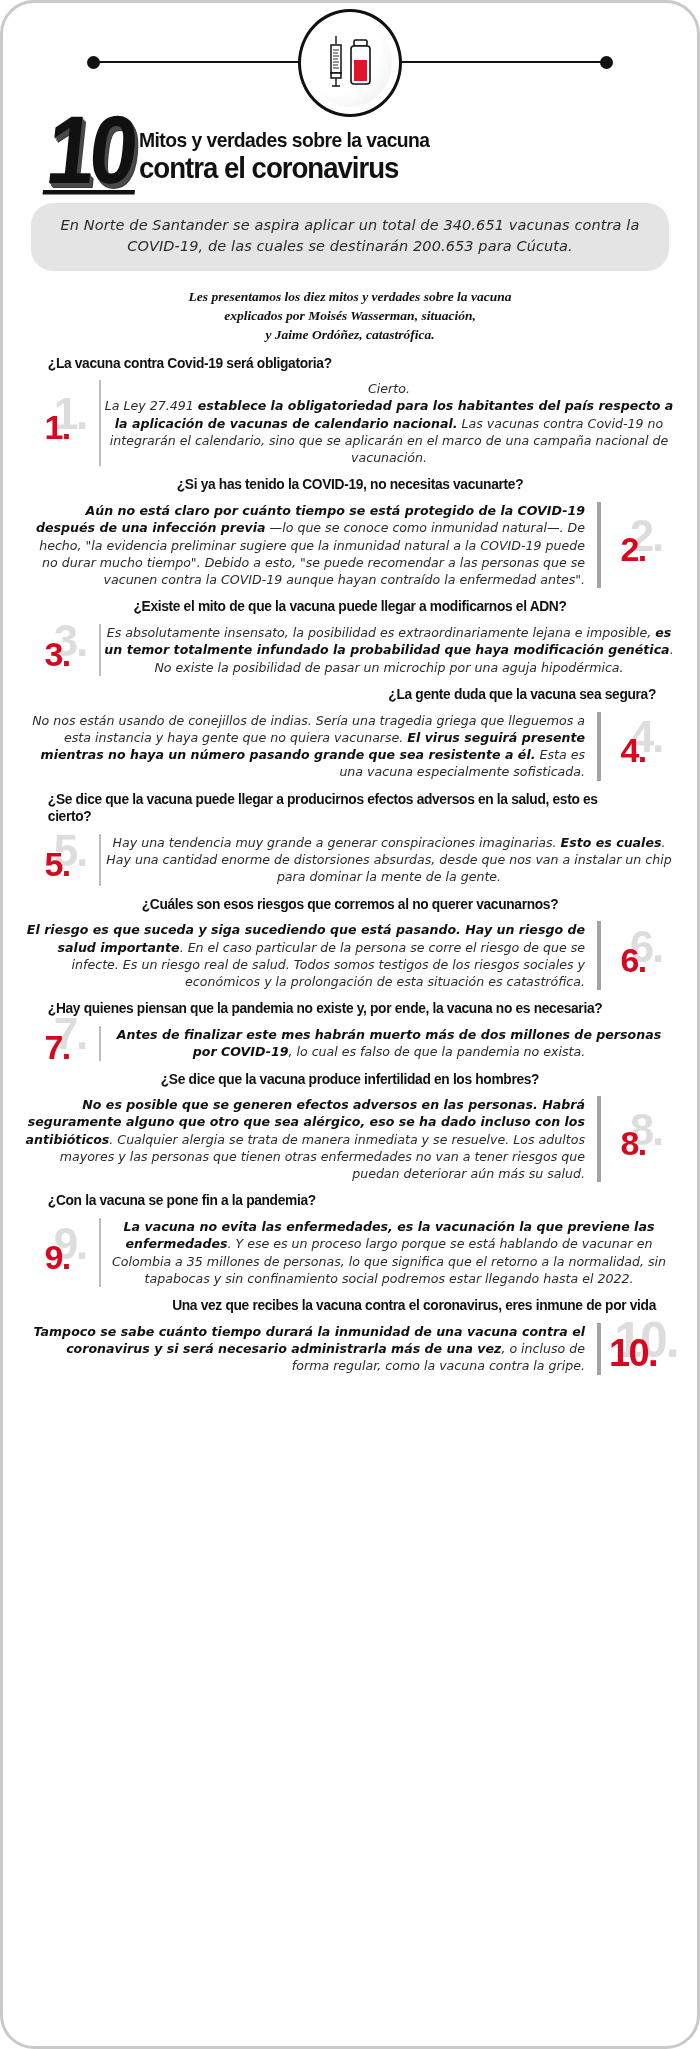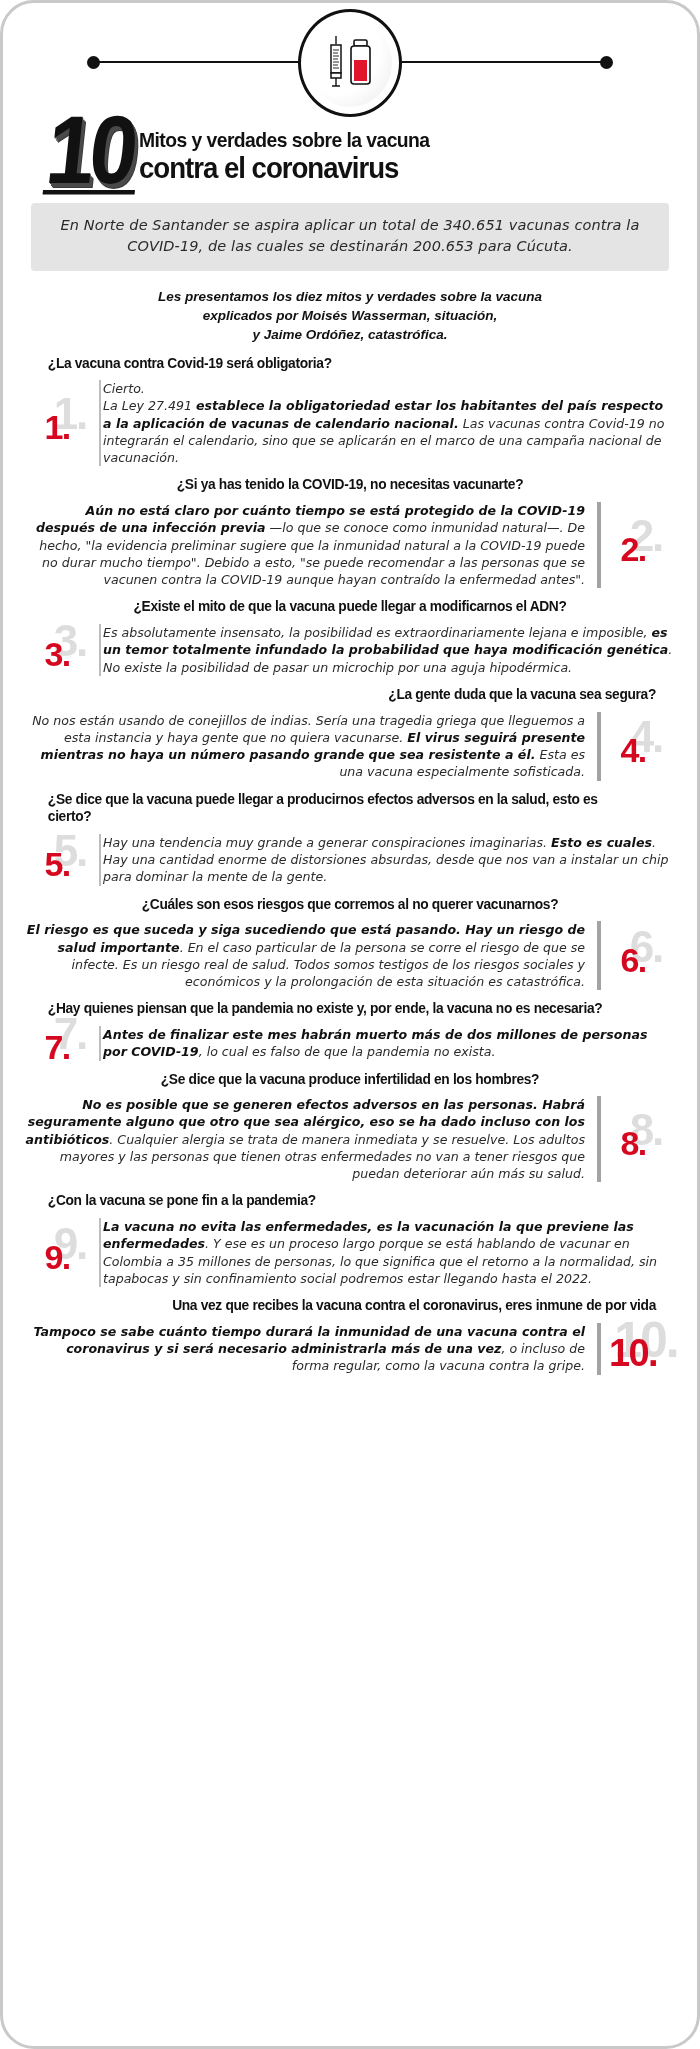--- a/index.html
+++ b/index.html
@@ -119,35 +119,35 @@
     color: #111;
     transform: scaleX(0.92);
     transform-origin: left center;
     margin-top: 1px;
   }
 
   
   .intro-box {
     margin: 14px 28px 0 28px;
     background: #e4e4e4;
-    border-radius: 4px;
+    border-radius: 22px;
     padding: 12px 26px 14px 26px;
     text-align: center;
     font-family: "DejaVu Sans", sans-serif;
     font-style: italic;
     font-size: 14.5px;
     line-height: 1.45;
     color: #2a2a2a;
     letter-spacing: 0.1px;
   }
 
   .intro-credit {
     margin: 16px 36px 0 36px;
     text-align: center;
-    font-family: Liberation Sans, sans-serif;
+    font-family: Liberation Serif, serif;
     font-style: italic;
     font-weight: bold;
     font-size: 13.5px;
     line-height: 1.42;
     color: #111;
   }
 
   
   .qa {
     margin-top: 10px;
@@ -212,21 +212,21 @@
     font-style: italic;
     font-size: 12.6px;
     line-height: 1.37;
     color: #2b2b2b;
   }
   .answer b { font-weight: bold; color: #111; font-style: italic; }
 
   .rule-left {
     border-left: 2px solid #bdbdbd;
     padding-left: 2px;
-    text-align: left;
+    text-align: center;
   }
   .rule-right {
     border-right: 4px solid #a3a3a3;
     padding-right: 12px;
     text-align: right;
   }
   .bottom-pad { height: 26px; }
 </style>
 </head>
 <body>
@@ -289,21 +289,21 @@
   </div>
 
   <div id="items-root">
       <div class="qa">
         <div class="q left">¿La vacuna contra Covid-19 será obligatoria?</div>
         <div class="body-row">
           <div class="num">
             <span class="num-ghost">1.</span>
             <span class="num-front">1.</span>
           </div>
-          <div class="answer rule-left">Cierto.<br>La Ley 27.491 <b>establece la obligatoriedad estar los habitantes del país respecto a la aplicación de vacunas de calendario nacional.</b> Las vacunas contra Covid-19 no integrarán el calendario, sino que se aplicarán en el marco de una campaña nacional de vacunación.</div>
+          <div class="answer rule-left">Cierto.<br>La Ley 27.491 <b>establece la obligatoriedad para los habitantes del país respecto a la aplicación de vacunas de calendario nacional.</b> Las vacunas contra Covid-19 no integrarán el calendario, sino que se aplicarán en el marco de una campaña nacional de vacunación.</div>
         </div>
       </div>
       <div class="qa">
         <div class="q center">¿Si ya has tenido la COVID-19,  no necesitas vacunarte?</div>
         <div class="body-row">
           <div class="answer rule-right"><b>Aún no está claro por cuánto tiempo se está protegido de la COVID-19 después de una infección previa</b> —lo que se conoce como inmunidad natural—. De hecho, "la evidencia preliminar sugiere que la inmunidad natural a la COVID-19 puede no durar mucho tiempo". Debido a esto, "se puede recomendar a las personas que se vacunen contra la COVID-19 aunque hayan contraído la enfermedad antes".</div>
           <div class="num">
             <span class="num-ghost">2.</span>
             <span class="num-front">2.</span>
           </div>

